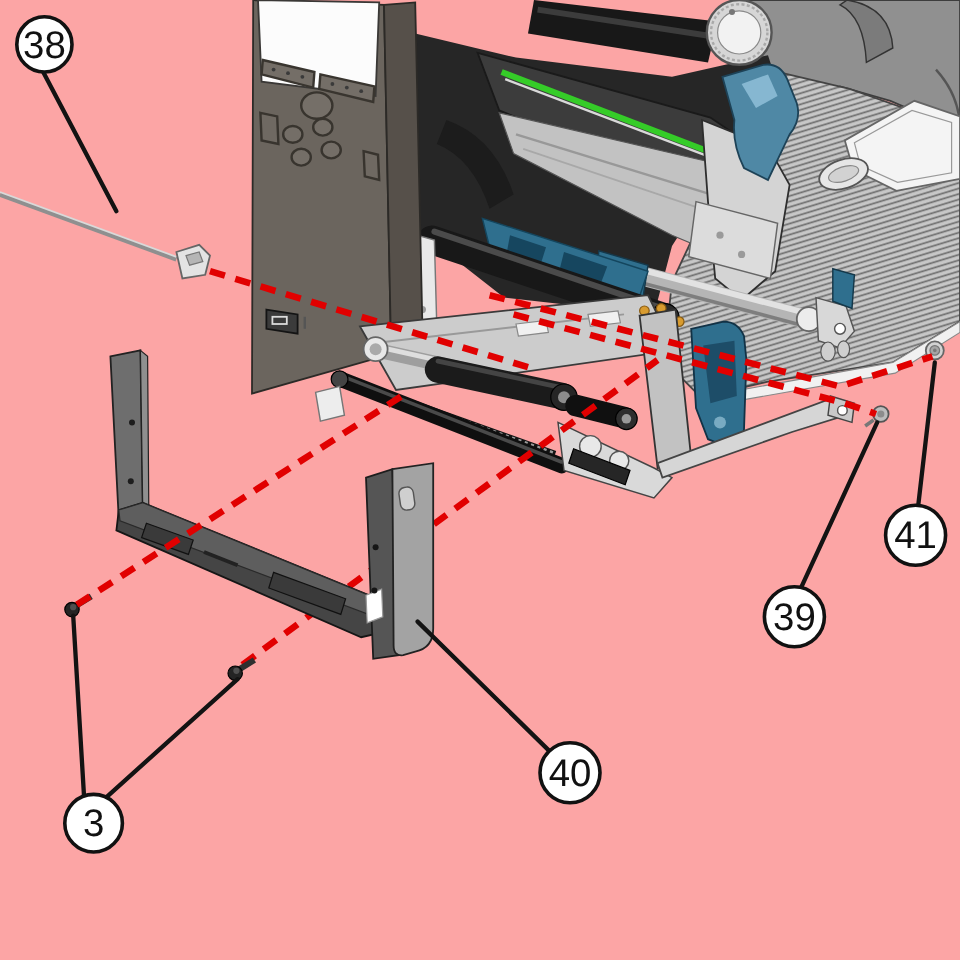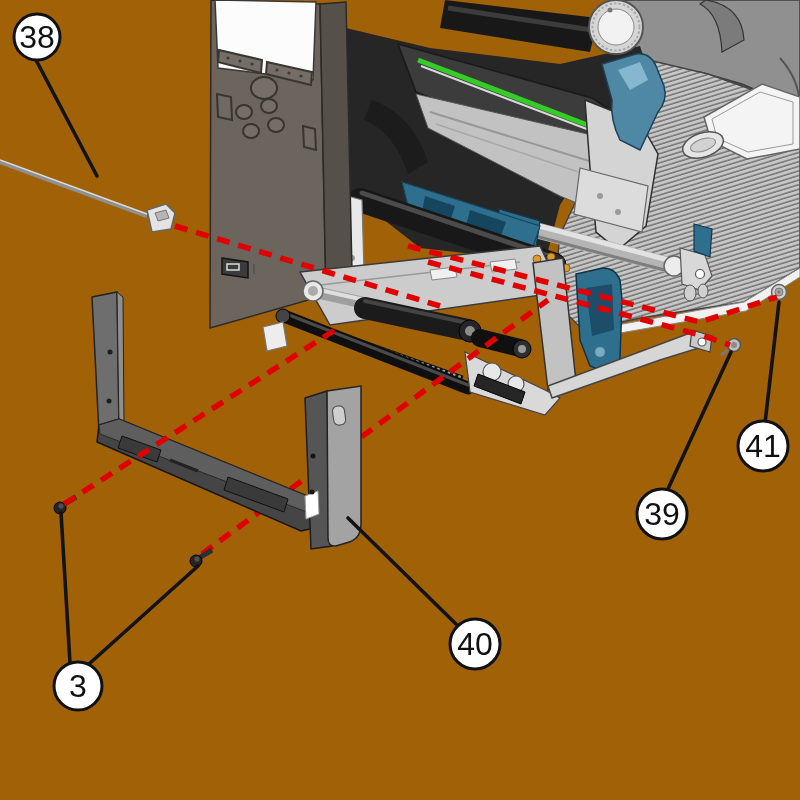--- a/index.html
+++ b/index.html
@@ -1,16 +1,16 @@
 <!DOCTYPE html>
 <html><head>
 <meta charset="utf-8">
 <style>
   html,body{margin:0;padding:0;background:#fff;}
-  .stage{width:800px;height:800px;position:relative;background:#a16207;overflow:hidden;}
+  .stage{width:800px;height:800px;position:relative;background:#fca5a5;overflow:hidden;}
   svg{display:block;}
   .callout-text{font-family:"Liberation Sans",sans-serif;font-size:32px;fill:#111;text-anchor:middle;}
   .dash{fill:none;stroke-width:5.5;stroke-dasharray:13 9;stroke-linecap:butt;}
   .leader{fill:none;stroke:#131313;stroke-width:3.6;stroke-linecap:round;}
   .callout-circle{fill:#fff;stroke:#111;stroke-width:3;}
 </style>
 </head>
 <body>
 
 <div class="stage">

